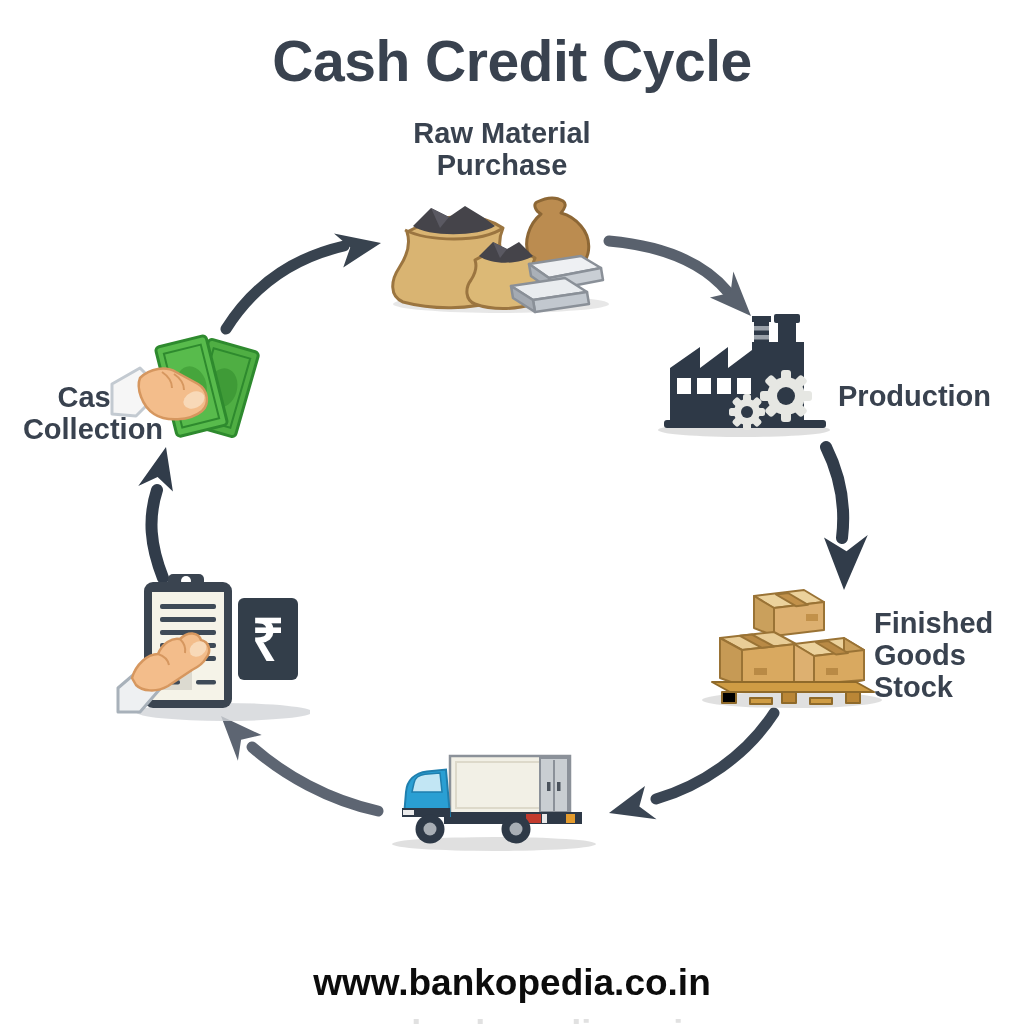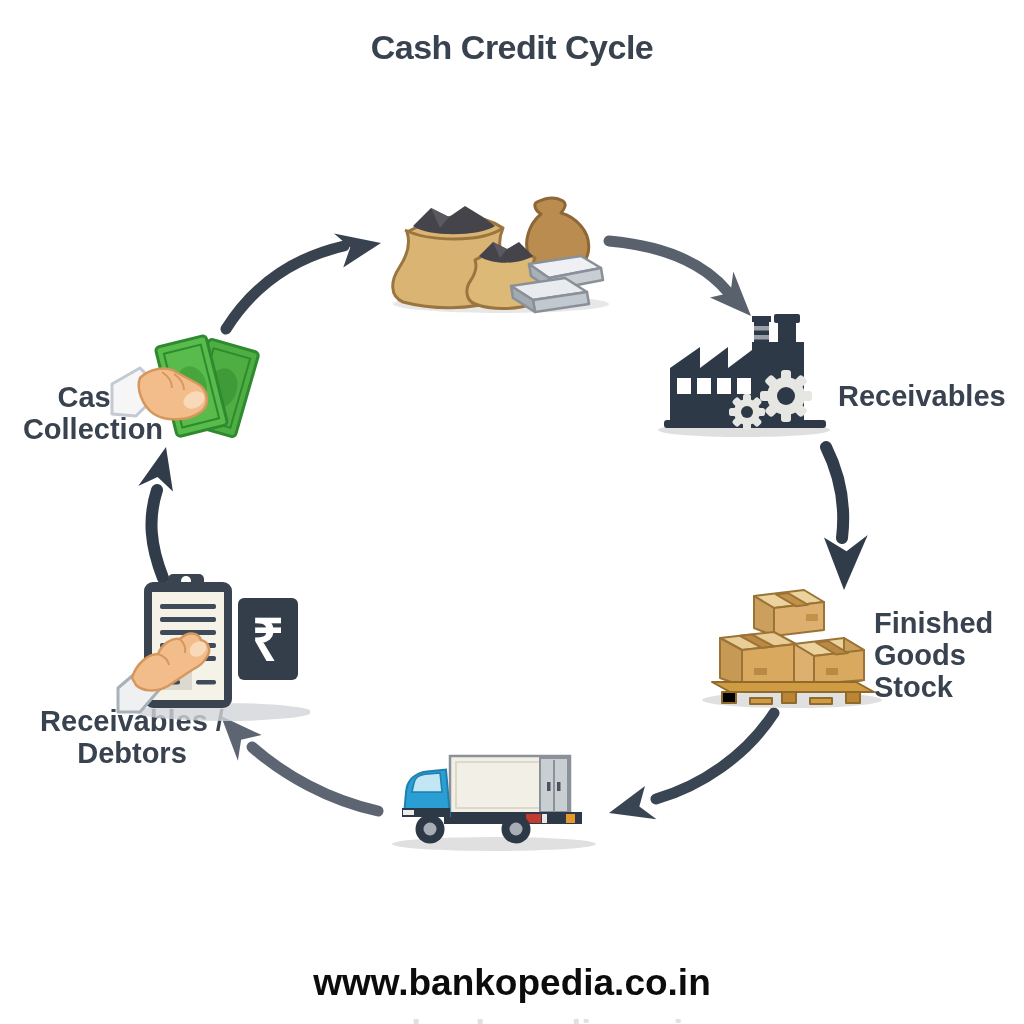--- a/index.html
+++ b/index.html
@@ -4,21 +4,21 @@
 <style>
   html,body{margin:0;padding:0;background:#ffffff;}
   #canvas{
     position:relative;width:1024px;height:1024px;margin:0 auto;
     background:#ffffff;overflow:hidden;
     font-family:"Liberation Sans",sans-serif;color:#3a4450;
   }
   .abs{position:absolute;}
   #title{
     top:28px;left:0;width:1024px;text-align:center;
-    font-size:34px;font-weight:700;letter-spacing:-0.5px;color:#39424f;
+    font-size:57px;font-weight:700;letter-spacing:-0.5px;color:#39424f;
   }
   .node-label{
     font-weight:700;font-size:29px;line-height:1.1;color:#39424f;
     white-space:pre-line;
   }
   .center{text-align:center;}
   .left{text-align:left;}
   #label-raw{top:118px;left:352px;width:300px;}
   #label-production{top:381px;left:838px;width:180px;}
   #label-finished{top:608px;left:874px;width:160px;}
@@ -77,25 +77,25 @@
         <polygon points="0,0 -44,-19 -31,-2 -42,16" fill="#5d6572" transform="translate(221,716) rotate(-134)"></polygon>
       </g>
 
       <g>
         <path d="M163,578 C150,545 148,518 157,490" stroke="#313c4a" stroke-width="12"></path>
         <polygon points="0,0 -44,-19 -31,-2 -42,16" fill="#313c4a" transform="translate(166,447) rotate(-78)"></polygon>
       </g>
     </g>
   </svg>
 
-  <div id="label-production" class="abs node-label left">Receivables</div>
+  <div id="label-raw" class="abs node-label center">Raw Material
+Purchase</div>
+  <div id="label-production" class="abs node-label left">Production</div>
   <div id="label-finished" class="abs node-label left">Finished
 Goods Stock</div>
-  <div id="label-receivables" class="abs node-label center">Receivables /
-Debtors</div>
   <div id="label-cash" class="abs node-label center">Cash
 Collection</div>
 
   <svg id="icon-raw" class="abs" width="232" height="132" viewBox="0 0 232 132">
     <ellipse cx="118" cy="120" rx="108" ry="9" fill="#dddddd" opacity="0.7"></ellipse>
     <path d="M158,30 C146,40 140,58 146,72 C152,88 176,94 192,86 C208,78 210,56 198,42 C193,36 186,31 178,29 C182,24 184,20 180,17 C172,12 162,14 154,18 C150,20 152,27 158,30 Z" fill="#bb8c50" stroke="#8d6735" stroke-width="3" stroke-linejoin="round"></path>
     <path d="M20,118 C6,112 8,96 16,84 C24,72 28,60 24,48 C60,28 96,28 120,44 C114,58 116,70 124,82 C132,94 132,108 118,116 C86,126 50,126 20,118 Z" fill="#d9b472" stroke="#9b7540" stroke-width="3" stroke-linejoin="round"></path>
     <path d="M30,42 L48,24 L66,33 L82,22 L100,33 L112,42 C96,53 44,53 30,42 Z" fill="#45444a"></path>
     <path d="M48,24 L66,33 L57,44 Z" fill="#5a5962"></path>
     <path d="M22,46 C34,52 52,55 71,55 C92,55 110,51 120,44" fill="none" stroke="#9b7540" stroke-width="3"></path>

